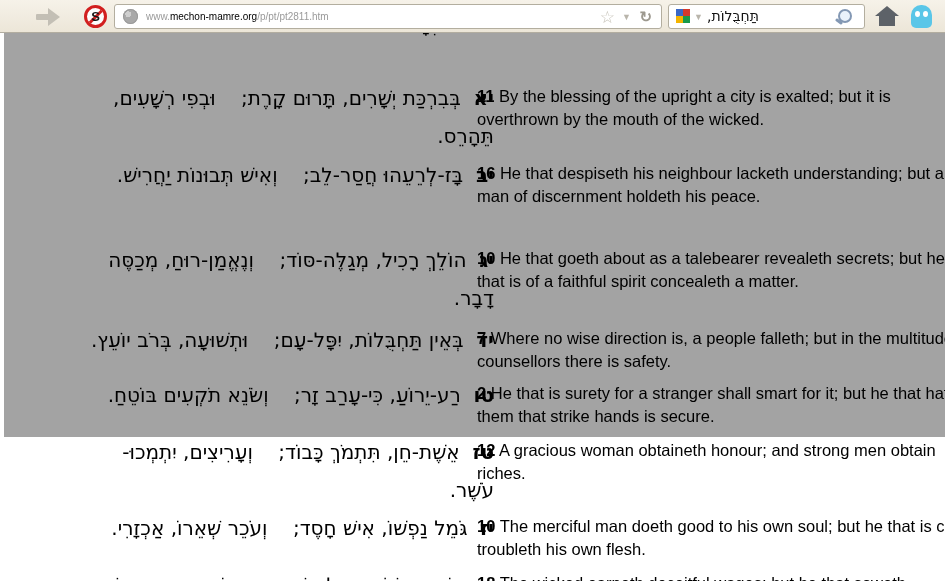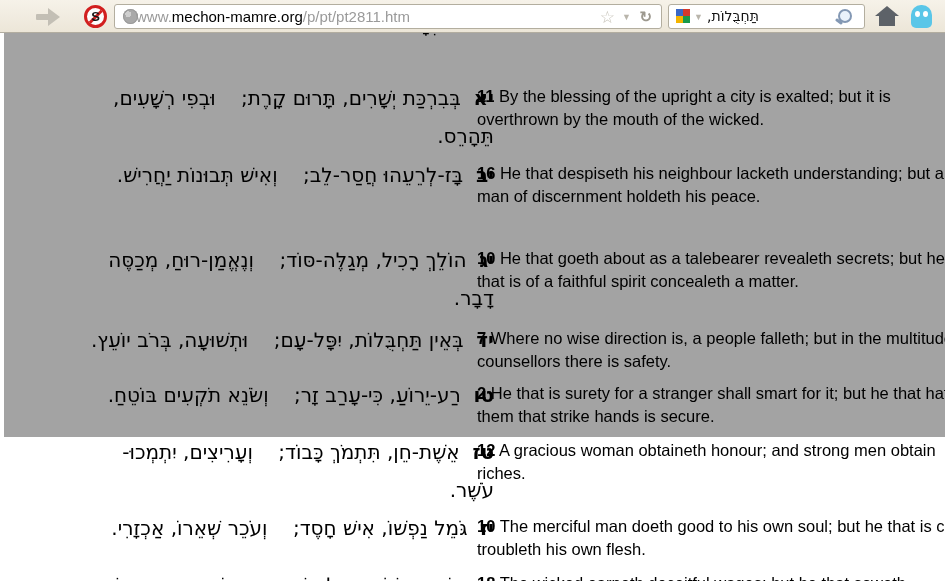--- a/index.html
+++ b/index.html
@@ -19,21 +19,21 @@
          border:3px solid #d21f1f;box-sizing:border-box;background:#fdfdfd;overflow:hidden}
   .sicon .slash{position:absolute;left:7px;top:-2px;width:3px;height:22px;background:#d21f1f;transform:rotate(45deg)}
   .sicon .sletter{position:absolute;left:0;top:1px;width:17px;height:15px;line-height:15px;text-align:center;
           font-weight:bold;font-size:13px;color:#151515}
 
   .urlbar{position:absolute;left:114px;top:4px;width:548px;height:25px;box-sizing:border-box;
           background:#fff;border:1px solid #b3ae9f;border-radius:3px}
   .globe{position:absolute;left:8px;top:4px;width:15px;height:15px;border-radius:50%;
          background:radial-gradient(circle at 35% 35%,#cfcfcf 0 3px,#a9a9a9 3px);
          box-shadow:inset 0 0 0 1px #9a9a9a}
-  .urltext{position:absolute;left:21px;top:4px;font-size:15px;line-height:16px;color:#9a9a9a;white-space:nowrap}
+  .urltext{position:absolute;left:31px;top:4px;font-size:10px;line-height:16px;color:#9a9a9a;white-space:nowrap}
   .urltext .domain{color:#000}
   .star{position:absolute;right:46px;top:2px;font-size:17px;color:#c7c3b9}
   .drop{position:absolute;right:30px;top:7px;font-size:9px;color:#b9b5ab}
   .reload{position:absolute;right:9px;top:3px;font-size:15px;color:#9d998f;font-weight:bold}
 
   .searchbox{position:absolute;left:668px;top:4px;width:197px;height:25px;box-sizing:border-box;
              background:#fff;border:1px solid #b3ae9f;border-radius:3px}
   .gicon{position:absolute;left:7px;top:4px;width:14px;height:14px}
   .gq{position:absolute;width:7px;height:7px}
   .gq.b{left:0;top:0;background:#3a68c6}

